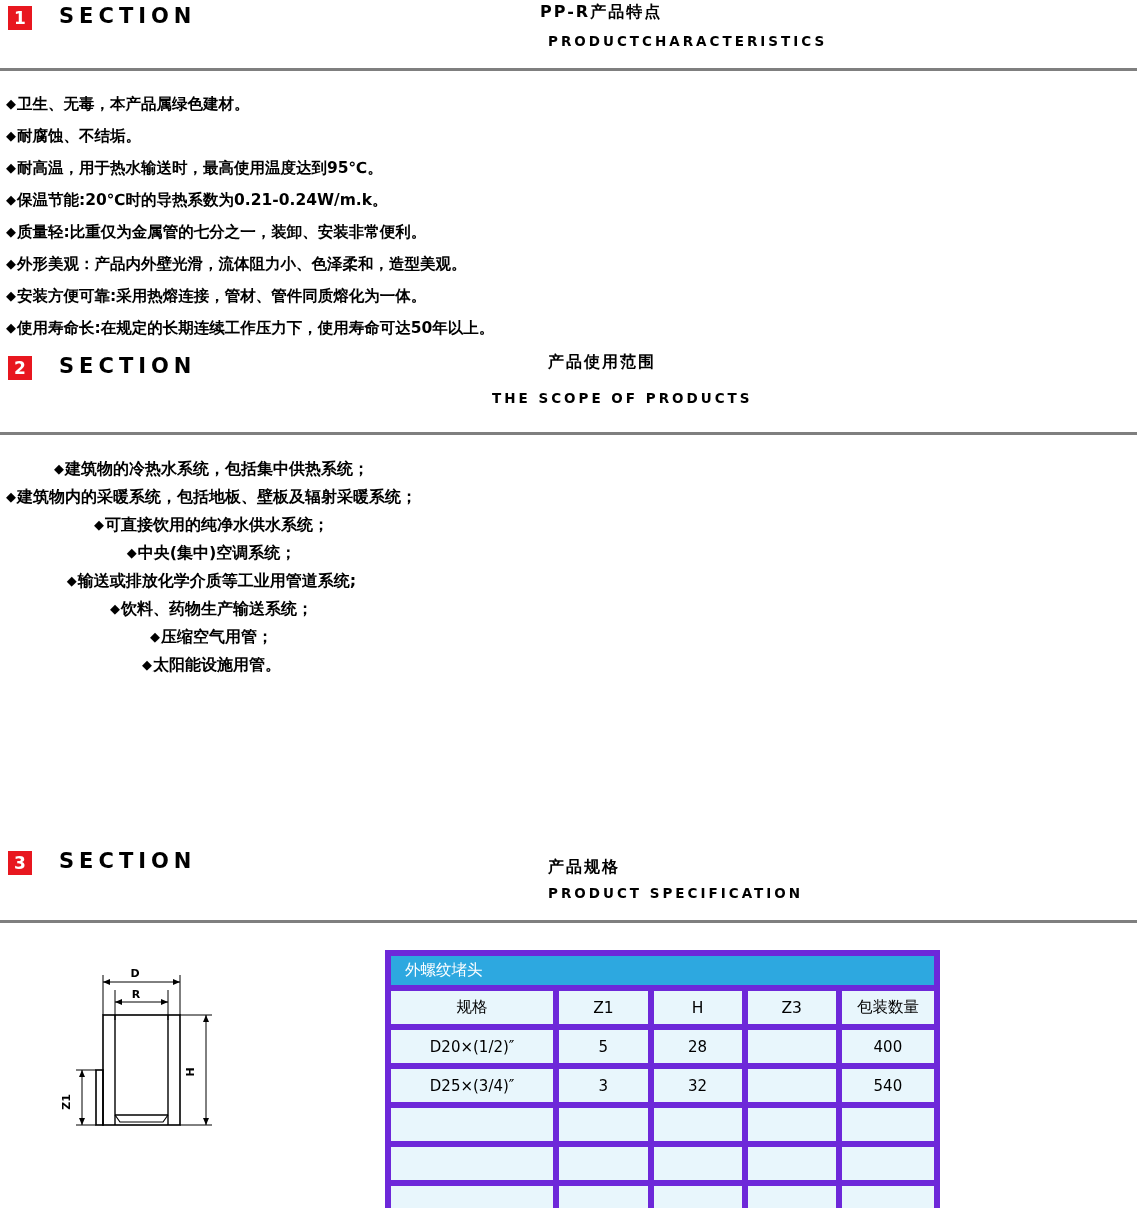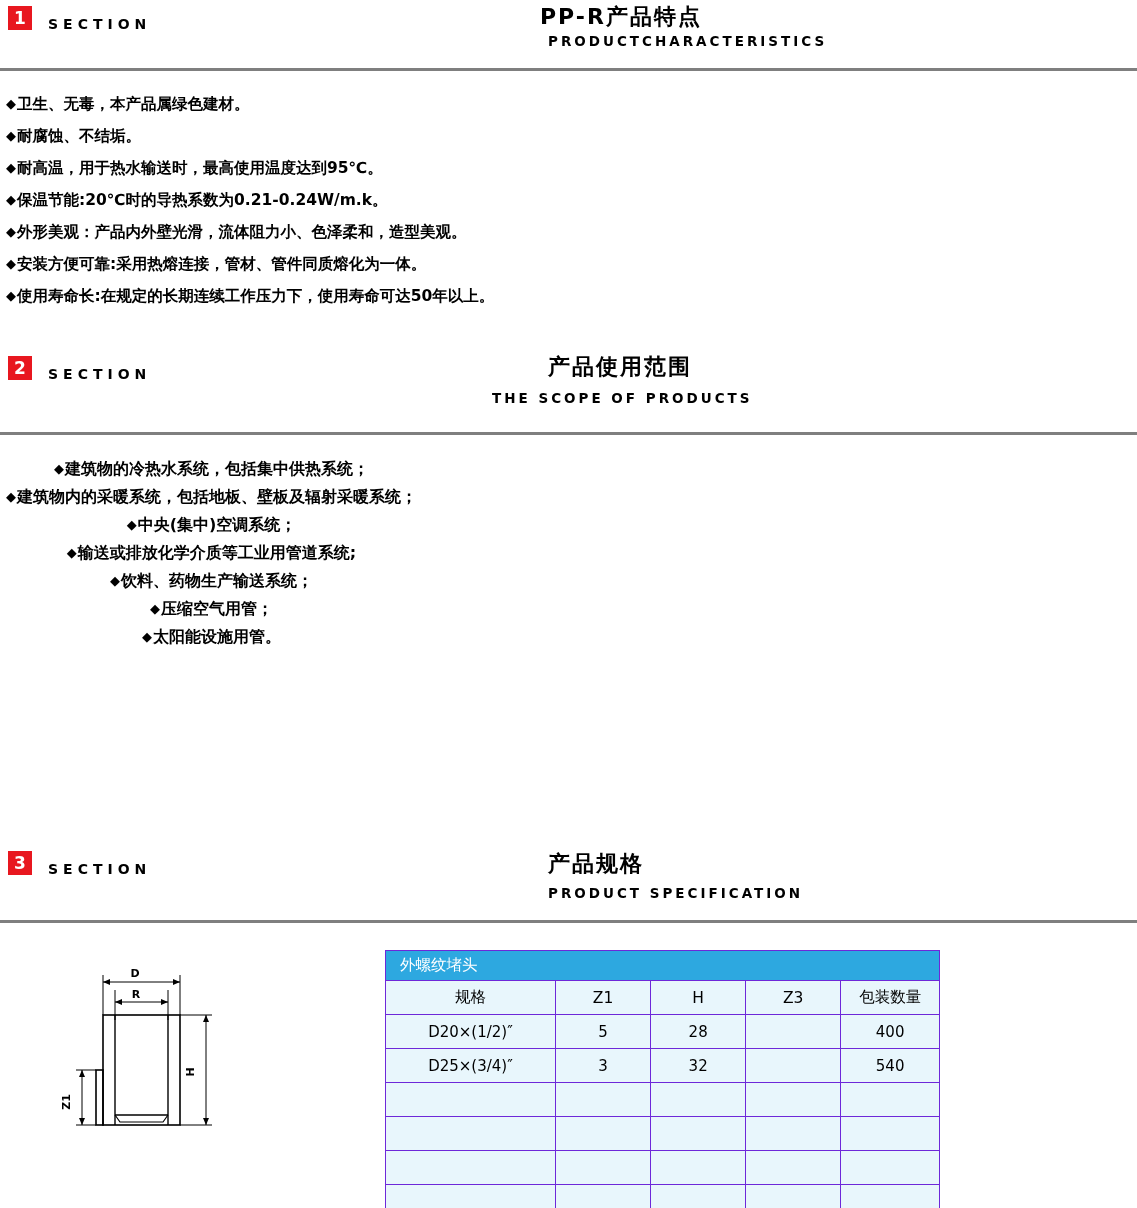--- a/index.html
+++ b/index.html
@@ -30,31 +30,30 @@
     background: #e8171f;
     color: #fff;
     font-weight: bold;
     font-size: 17px;
     line-height: 24px;
     text-align: center;
     font-family: "DejaVu Sans", "Liberation Sans", sans-serif;
   }
   .sec-word {
     position: absolute;
-    left: 48px;
+    left: 59px;
     top: 4px;
-    font-size: 14px;
+    font-size: 21px;
     font-weight: bold;
     letter-spacing: 5px;
     font-family: "DejaVu Sans", "Liberation Sans", sans-serif;
-    margin-top: 12px;
   }
   .sec-cn {
     position: absolute;
-    font-size: 22px;
+    font-size: 16px;
     font-weight: bold;
     letter-spacing: 2px;
   }
   .sec-en {
     position: absolute;
     font-size: 13.5px;
     font-weight: bold;
     letter-spacing: 3px;
   }
   .rule {
@@ -87,21 +86,21 @@
   
   .spec-table {
     position: absolute;
     left: 385px;
     top: 950px;
     width: 555px;
     border-collapse: collapse;
     font-size: 15px;
   }
   .spec-table td {
-    border: 1px solid #6d28d9;
+    border: 6px solid #6d28d9;
     height: 31px;
     text-align: center;
     background: #d7eef8;
     font-family: "DejaVu Sans", "Liberation Sans", sans-serif;
   }
   .spec-table tr.title-row td {
     background: #2da8e0;
     color: #ffffff;
     text-align: left;
     padding-left: 14px;
@@ -142,47 +141,49 @@
   <div class="sec-cn" style="left:540px; top:2px;">PP-R产品特点</div>
   <div class="sec-en" style="left:548px; top:33px;">PRODUCTCHARACTERISTICS</div>
 </div>
 <div class="rule" style="top:68px;"></div>
 
 <div class="bullet-list b1" style="top:88px;">
   <div class="bullet-line"><span class="dia">◆</span><span>卫生、无毒，本产品属绿色建材。</span></div>
   <div class="bullet-line"><span class="dia">◆</span><span>耐腐蚀、不结垢。</span></div>
   <div class="bullet-line"><span class="dia">◆</span><span>耐高温，用于热水输送时，最高使用温度达到95℃。</span></div>
   <div class="bullet-line"><span class="dia">◆</span><span>保温节能:20℃时的导热系数为0.21-0.24W/m.k。</span></div>
+  <div class="bullet-line"><span class="dia">◆</span><span>质量轻:比重仅为金属管的七分之一，装卸、安装非常便利。</span></div>
   <div class="bullet-line"><span class="dia">◆</span><span>外形美观：产品内外壁光滑，流体阻力小、色泽柔和，造型美观。</span></div>
   <div class="bullet-line"><span class="dia">◆</span><span>安装方便可靠:采用热熔连接，管材、管件同质熔化为一体。</span></div>
   <div class="bullet-line"><span class="dia">◆</span><span>使用寿命长:在规定的长期连续工作压力下，使用寿命可达50年以上。</span></div>
 </div>
 
 <div class="section-head" style="position:absolute; top:350px; left:0; width:1137px;">
   <div class="sec-num">2</div>
   <div class="sec-word">SECTION</div>
   <div class="sec-cn" style="left:548px; top:2px;">产品使用范围</div>
   <div class="sec-en" style="left:492px; top:40px;">THE SCOPE OF PRODUCTS</div>
 </div>
 <div class="rule" style="top:432px;"></div>
 
 <div class="bullet-list b2" style="top:455px;">
   <div class="bullet-line"><span class="dia">◆</span><span>建筑物的冷热水系统，包括集中供热系统；</span></div>
   <div class="bullet-line"><span class="dia">◆</span><span>建筑物内的采暖系统，包括地板、壁板及辐射采暖系统；</span></div>
+  <div class="bullet-line"><span class="dia">◆</span><span>可直接饮用的纯净水供水系统；</span></div>
   <div class="bullet-line"><span class="dia">◆</span><span>中央(集中)空调系统；</span></div>
   <div class="bullet-line"><span class="dia">◆</span><span>输送或排放化学介质等工业用管道系统;</span></div>
   <div class="bullet-line"><span class="dia">◆</span><span>饮料、药物生产输送系统；</span></div>
   <div class="bullet-line"><span class="dia">◆</span><span>压缩空气用管；</span></div>
   <div class="bullet-line"><span class="dia">◆</span><span>太阳能设施用管。</span></div>
 </div>
 
 <div class="section-head" style="position:absolute; top:845px; left:0; width:1137px;">
   <div class="sec-num">3</div>
   <div class="sec-word">SECTION</div>
-  <div class="sec-cn" style="left:548px; top:4px;">产品规格</div>
+  <div class="sec-cn" style="left:548px; top:12px;">产品规格</div>
   <div class="sec-en" style="left:548px; top:40px;">PRODUCT SPECIFICATION</div>
 </div>
 <div class="rule" style="top:920px;"></div>
 
 <div class="drawing">
   <svg width="230" height="230" viewBox="0 0 230 230" xmlns="http://www.w3.org/2000/svg">
 
     <line x1="63" y1="25" x2="63" y2="65" stroke="#000" stroke-width="1"></line>
     <line x1="140" y1="25" x2="140" y2="65" stroke="#000" stroke-width="1"></line>
     <line x1="63" y1="32" x2="140" y2="32" stroke="#000" stroke-width="1"></line>

